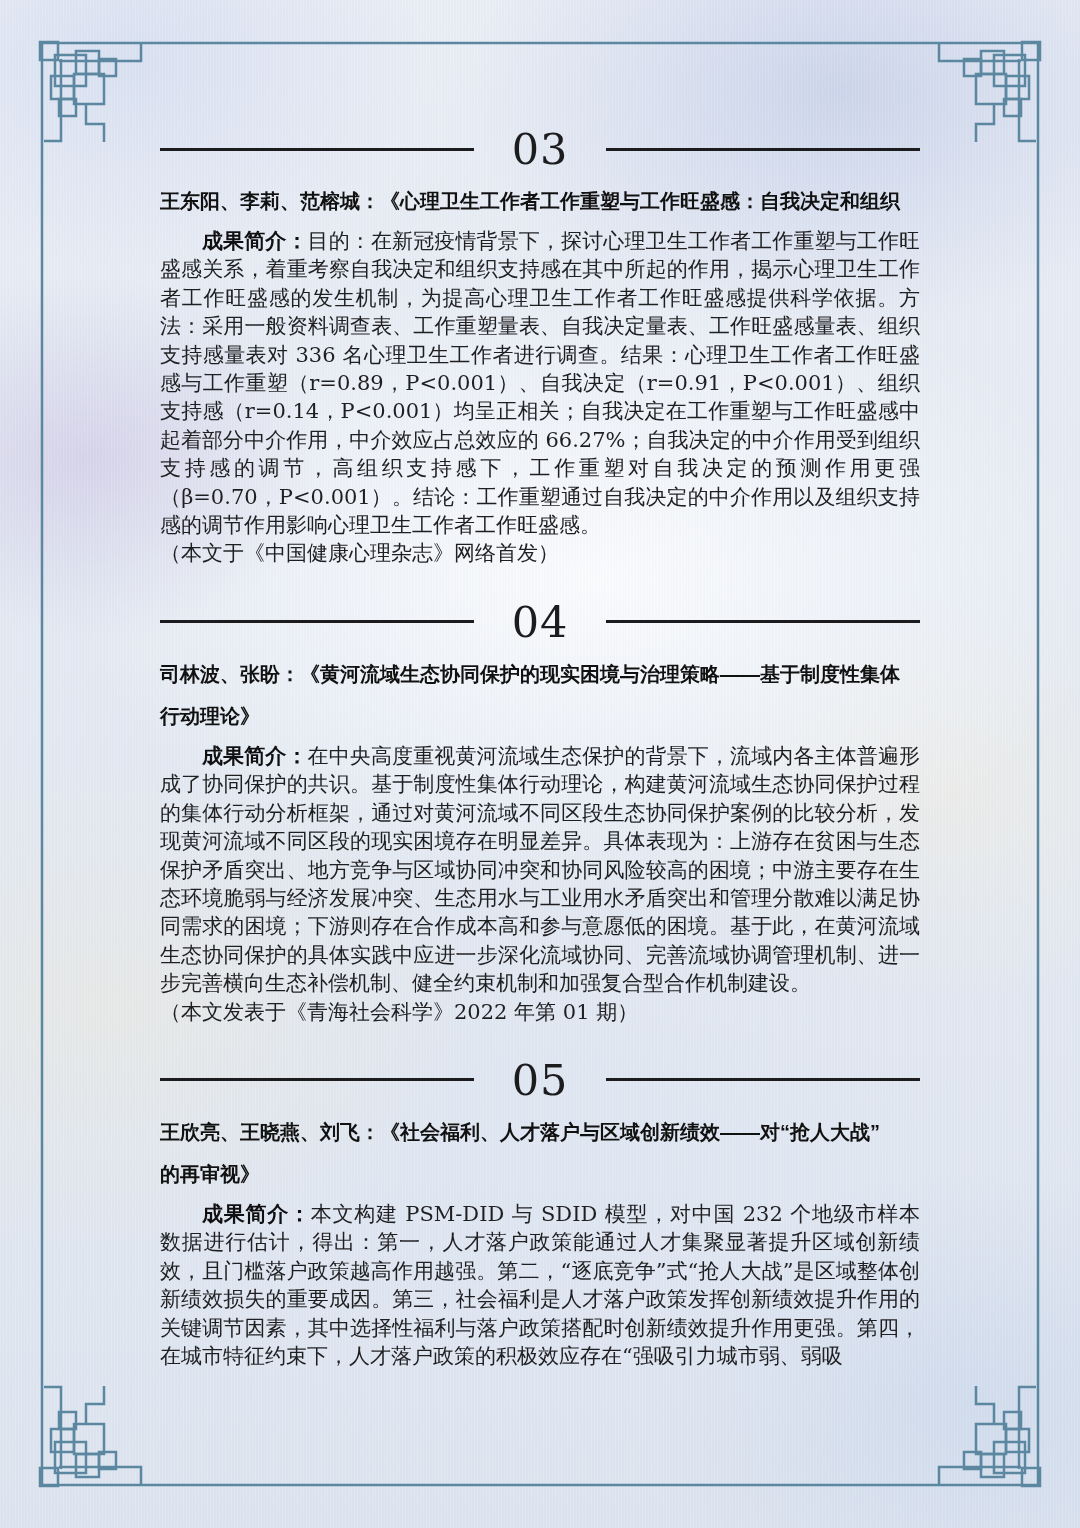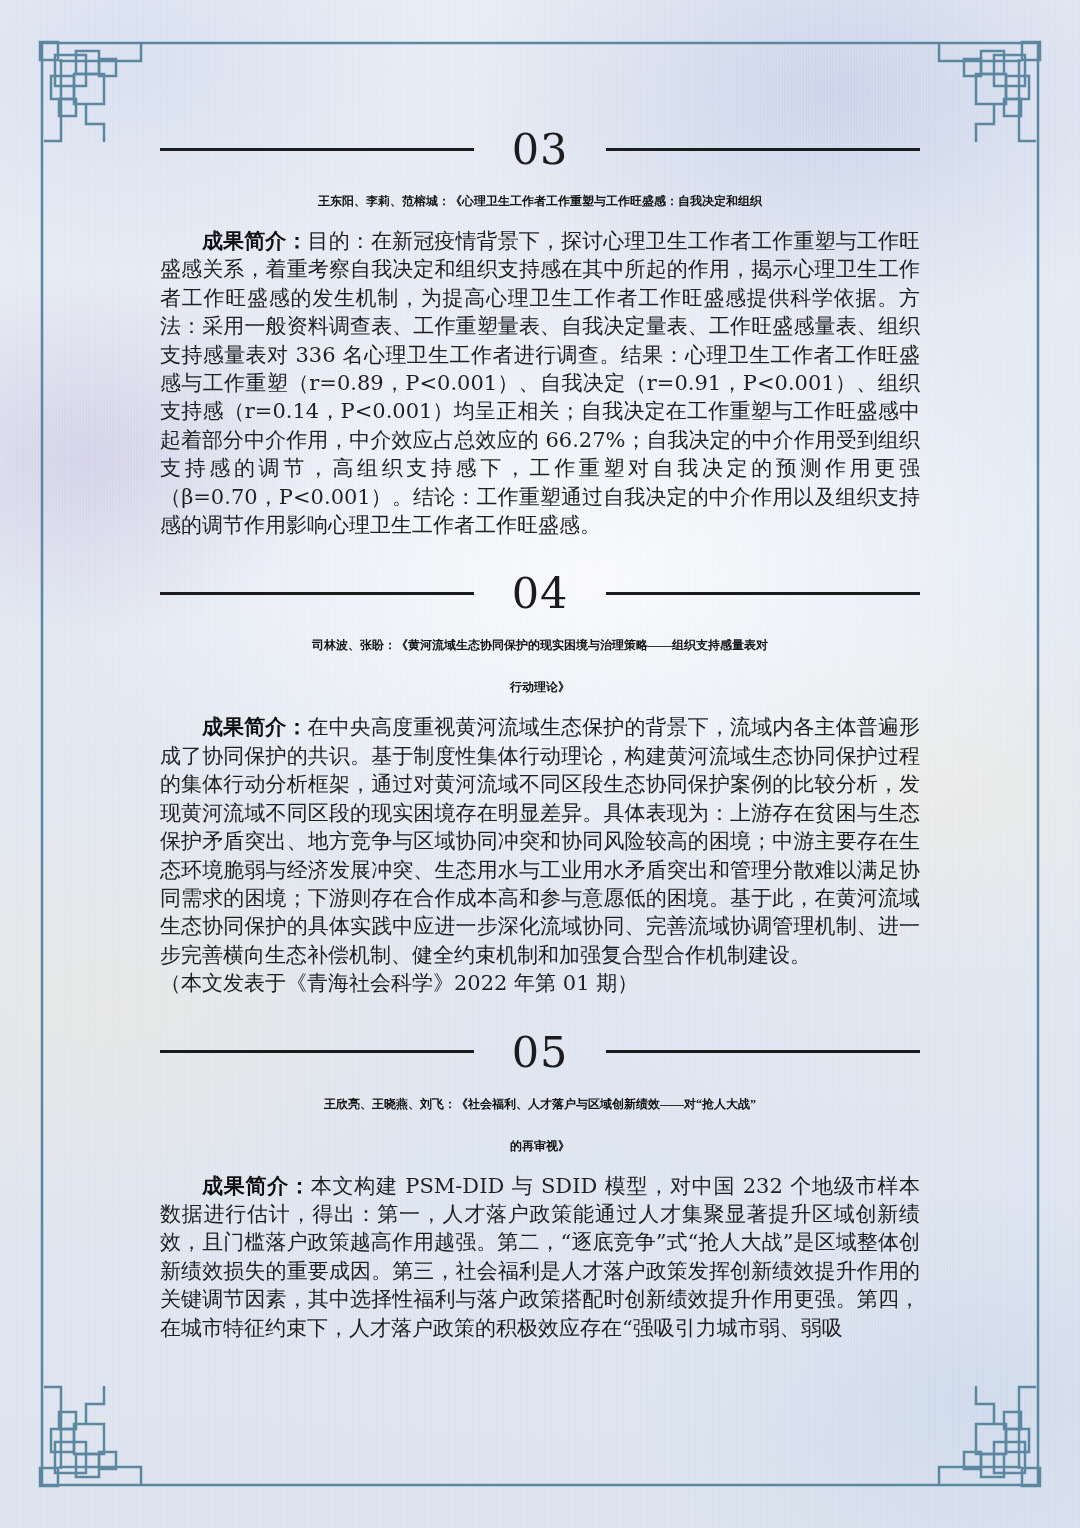--- a/index.html
+++ b/index.html
@@ -21,22 +21,22 @@
   .frame-svg{position:absolute;left:0;top:0;width:1080px;height:1528px;pointer-events:none;}
   .content{position:absolute;left:160px;top:126px;width:760px;}
   .entry{margin:0;}
   .entry + .entry{margin-top:31px;}
   .num-row{display:flex;align-items:center;height:46px;}
   .rule{flex:1;height:3px;background:#1c1c1e;}
   .num{
     font-family:"DejaVu Serif",serif;font-size:43px;line-height:46px;color:#1c1c1e;
     padding:0 38px;font-weight:400;letter-spacing:1px;
   }
-  .title{margin:8px 0 0 0;text-align:center;font-weight:bold;font-size:12px;line-height:42px;color:#111;
-         font-family:Liberation Serif, serif;}
+  .title{margin:8px 0 0 0;text-align:left;font-weight:bold;font-size:20px;line-height:42px;color:#111;
+         font-family:Liberation Sans, sans-serif;}
   .title .tl{display:block;white-space:nowrap;}
   .abstract{
     margin:5px 0 0 0;font-size:21px;line-height:28.4px;text-align:justify;
     text-indent:2em;color:#1f1f22;
   }
   .abstract .lead{font-weight:bold;color:#101012;font-family:Liberation Serif, serif;}
   .source{margin:0;font-size:21px;line-height:28.4px;color:#1f1f22;text-indent:0;}
 </style>
 </head>
 <body>
@@ -72,30 +72,31 @@
     <section class="entry">
       <div class="num-row">
         <span class="rule"></span>
         <span class="num">03</span>
         <span class="rule"></span>
       </div>
       <h2 class="title">
         <span class="tl">王东阳、李莉、范榕城：《心理卫生工作者工作重塑与工作旺盛感：自我决定和组织</span>
       </h2>
       <p class="abstract"><strong class="lead">成果简介：</strong><span>目的：在新冠疫情背景下，探讨心理卫生工作者工作重塑与工作旺盛感关系，着重考察自我决定和组织支持感在其中所起的作用，揭示心理卫生工作者工作旺盛感的发生机制，为提高心理卫生工作者工作旺盛感提供科学依据。方法：采用一般资料调查表、工作重塑量表、自我决定量表、工作旺盛感量表、组织支持感量表对 336 名心理卫生工作者进行调查。结果：心理卫生工作者工作旺盛感与工作重塑（r=0.89，P&lt;0.001）、自我决定（r=0.91，P&lt;0.001）、组织支持感（r=0.14，P&lt;0.001）均呈正相关；自我决定在工作重塑与工作旺盛感中起着部分中介作用，中介效应占总效应的 66.27%；自我决定的中介作用受到组织支持感的调节，高组织支持感下，工作重塑对自我决定的预测作用更强（β=0.70，P&lt;0.001）。结论：工作重塑通过自我决定的中介作用以及组织支持感的调节作用影响心理卫生工作者工作旺盛感。</span></p>
+      <p class="source">（本文于《中国健康心理杂志》网络首发）</p>
     </section>
 
     <section class="entry">
       <div class="num-row">
         <span class="rule"></span>
         <span class="num">04</span>
         <span class="rule"></span>
       </div>
       <h2 class="title">
-        <span class="tl">司林波、张盼：《黄河流域生态协同保护的现实困境与治理策略——组织支持感量表对</span>
+        <span class="tl">司林波、张盼：《黄河流域生态协同保护的现实困境与治理策略——基于制度性集体</span>
         <span class="tl">行动理论》</span>
       </h2>
       <p class="abstract"><strong class="lead">成果简介：</strong><span>在中央高度重视黄河流域生态保护的背景下，流域内各主体普遍形成了协同保护的共识。基于制度性集体行动理论，构建黄河流域生态协同保护过程的集体行动分析框架，通过对黄河流域不同区段生态协同保护案例的比较分析，发现黄河流域不同区段的现实困境存在明显差异。具体表现为：上游存在贫困与生态保护矛盾突出、地方竞争与区域协同冲突和协同风险较高的困境；中游主要存在生态环境脆弱与经济发展冲突、生态用水与工业用水矛盾突出和管理分散难以满足协同需求的困境；下游则存在合作成本高和参与意愿低的困境。基于此，在黄河流域生态协同保护的具体实践中应进一步深化流域协同、完善流域协调管理机制、进一步完善横向生态补偿机制、健全约束机制和加强复合型合作机制建设。</span></p>
       <p class="source">（本文发表于《青海社会科学》2022 年第 01 期）</p>
     </section>
 
     <section class="entry">
       <div class="num-row">
         <span class="rule"></span>
         <span class="num">05</span>

